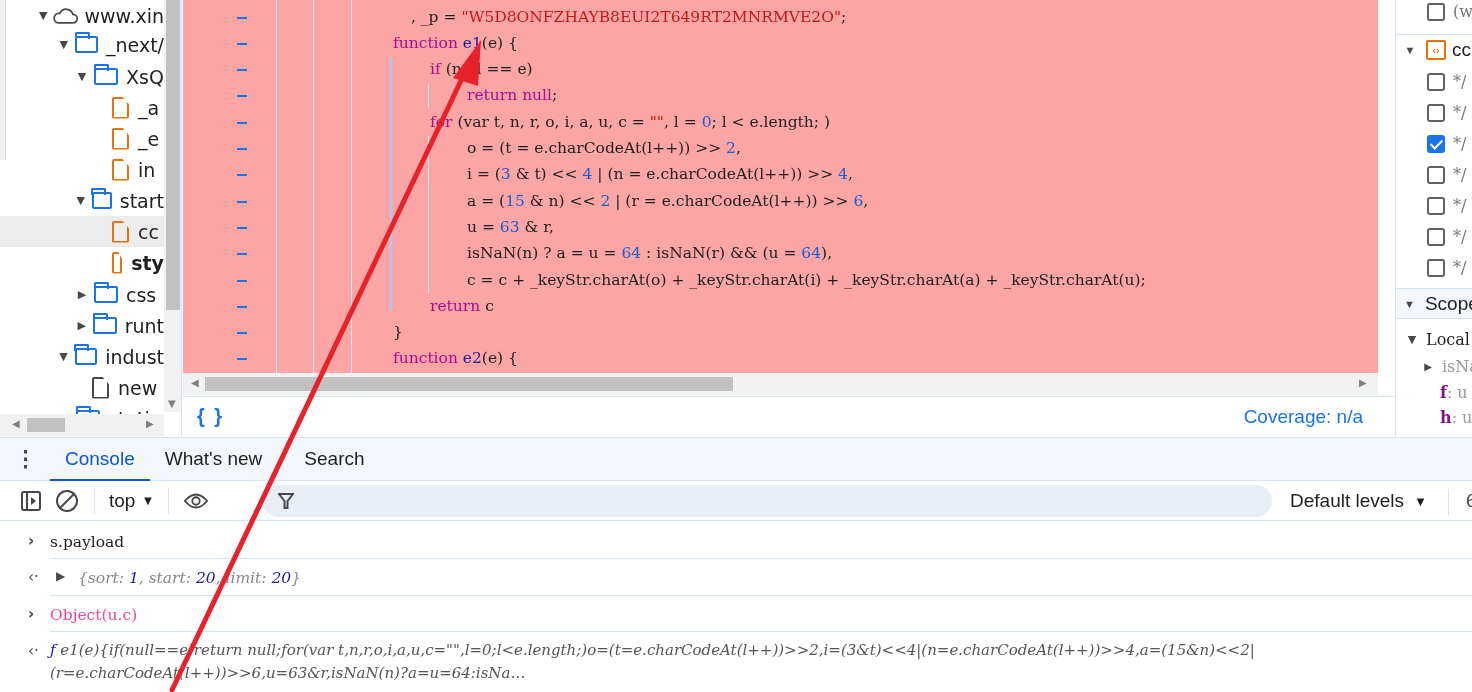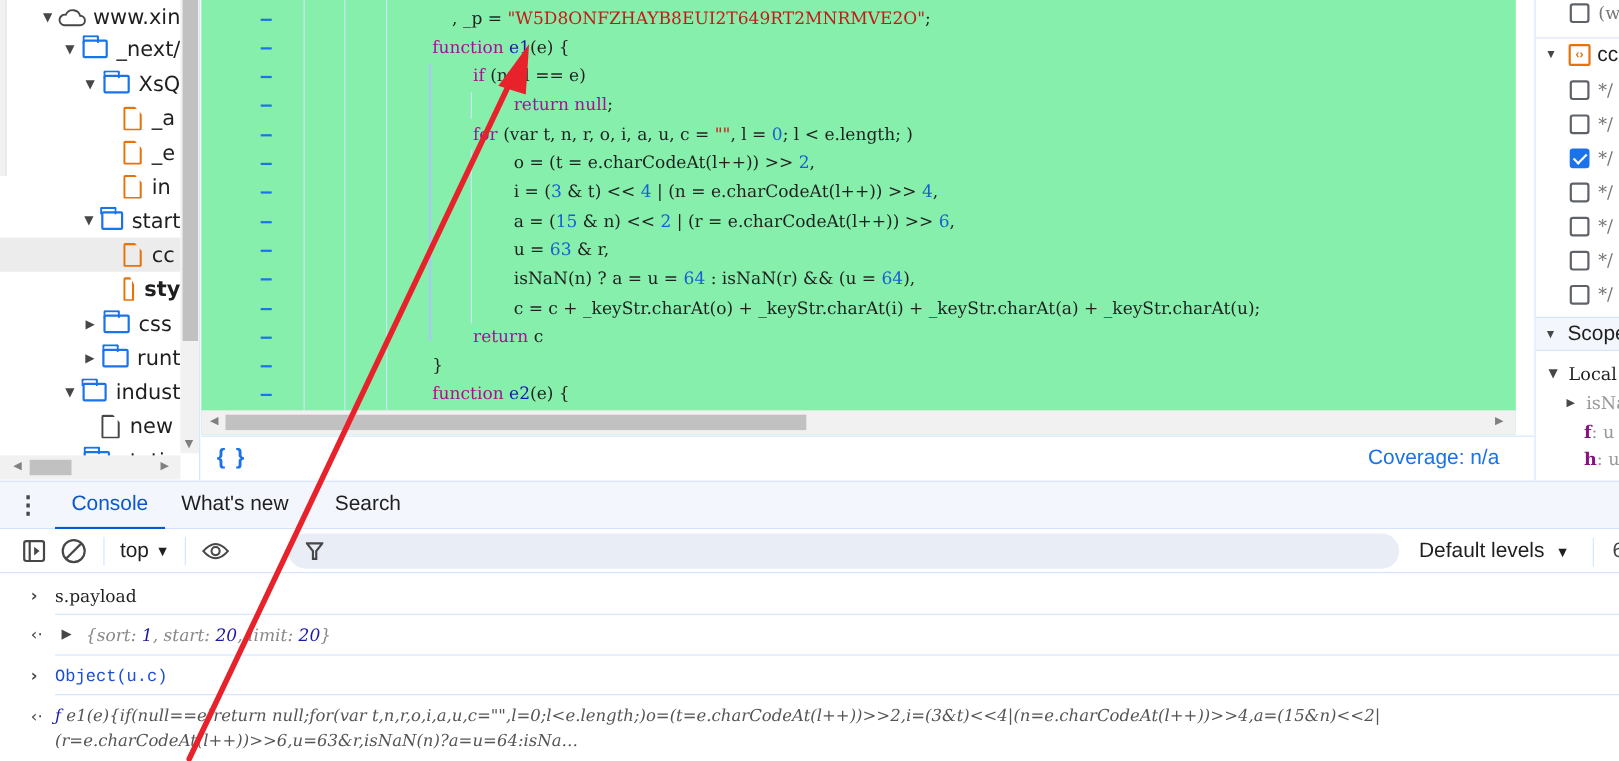--- a/index.html
+++ b/index.html
@@ -17,21 +17,21 @@
   .file.gray { border-color: #474747; }
   .cloud { display: inline-block; margin: 0 6px 0 4px; }
   #tree-vscroll { position: absolute; left: 164px; top: 0; width: 18px; height: 412px; background: #f1f1f1; }
   #tree-vthumb { position: absolute; left: 2px; top: 0; width: 14px; height: 310px; background: #c1c1c1; }
   #tree-hscroll { position: absolute; left: 0; top: 414px; width: 164px; height: 22px; background: #f1f1f1; }
   #tree-hthumb { position: absolute; left: 27px; top: 4px; width: 38px; height: 14px; background: #c1c1c1; }
   .arrow-sm { position: absolute; font-size: 10px; color: #808080; }
   #left-strip { position: absolute; left: 0; top: 0; width: 6px; height: 160px; background: #f1f1f1; border-right: 1px solid #e0e0e0; }
 
   
-  #editor { position: absolute; left: 183px; top: 0; width: 1195px; height: 395px; background: #86efac; overflow: hidden; }
+  #editor { position: absolute; left: 183px; top: 0; width: 1195px; height: 395px; background: #fca5a5; overflow: hidden; }
   .gutter-dash { position: absolute; left: 54px; width: 10px; height: 2px; background: #1a73e8; }
   .guide { position: absolute; top: 0; height: 375px; width: 1px; background: #d3e3fd; }
   .code-line { position: absolute; left: 0; height: 26px; font-family: "DejaVu Serif", "Liberation Serif", serif; font-size: 15.5px; line-height: 26px; white-space: pre; color: #1f1f1f; }
   .kw { color: #aa0d91; }
   .num { color: #1c00cf; color: #1a5fd0; }
   .str { color: #c41a16; }
   .fn { color: #1a1aa6; }
   .id { color: #1f1f1f; }
   .indent-bar { position: absolute; width: 2px; background: #a8c7fa; }
   .indent-bar.light { width: 1px; background: #d3e3fd; }
@@ -346,21 +346,21 @@
     <div class="msg-border"></div>
   </div>
   <div class="msg" style="top:37px; height:37px;">
     <span class="prompt" style="top:9px; font-weight:normal;">‹·</span>
     <span class="msg-text" style="top:10px; left:56px; font-size:12px; color:#474747; font-family:'DejaVu Sans',sans-serif;">▶</span>
     <span class="msg-text" style="top:10px; left:78px;"><span class="obj-preview">{sort: </span><span class="obj-num">1</span><span class="obj-preview">, start: </span><span class="obj-num">20</span><span class="obj-preview">, limit: </span><span class="obj-num">20</span><span class="obj-preview">}</span></span>
     <div class="msg-border"></div>
   </div>
   <div class="msg" style="top:74px; height:36px;">
     <span class="prompt" style="top:9px;">›</span>
-    <span class="msg-text" style="top:10px; color:#1d4ed8;font-family:Liberation Mono, monospace;">Object(u.c)</span>
+    <span class="msg-text" style="top:10px; color:#ec4899;">Object(u.c)</span>
     <div class="msg-border"></div>
   </div>
   <div class="msg" style="top:110px; height:60px;">
     <span class="prompt" style="top:10px; font-weight:normal;">‹·</span>
     <span class="msg-text fn-preview" style="top:9px; font-size:15px;"><span class="fn-f">ƒ</span><span> e1(e){if(null==e)return null;for(var t,n,r,o,i,a,u,c="",l=0;l&lt;e.length;)o=(t=e.charCodeAt(l++))&gt;&gt;2,i=(3&amp;t)&lt;&lt;4|(n=e.charCodeAt(l++))&gt;&gt;4,a=(15&amp;n)&lt;&lt;2|</span></span>
     <span class="msg-text fn-preview" style="top:32px; font-size:15px;">(r=e.charCodeAt(l++))&gt;&gt;6,u=63&amp;r,isNaN(n)?a=u=64:isNa…</span>
   </div>
 </div>
 
 <svg id="annotation" viewBox="0 0 1472 692">

